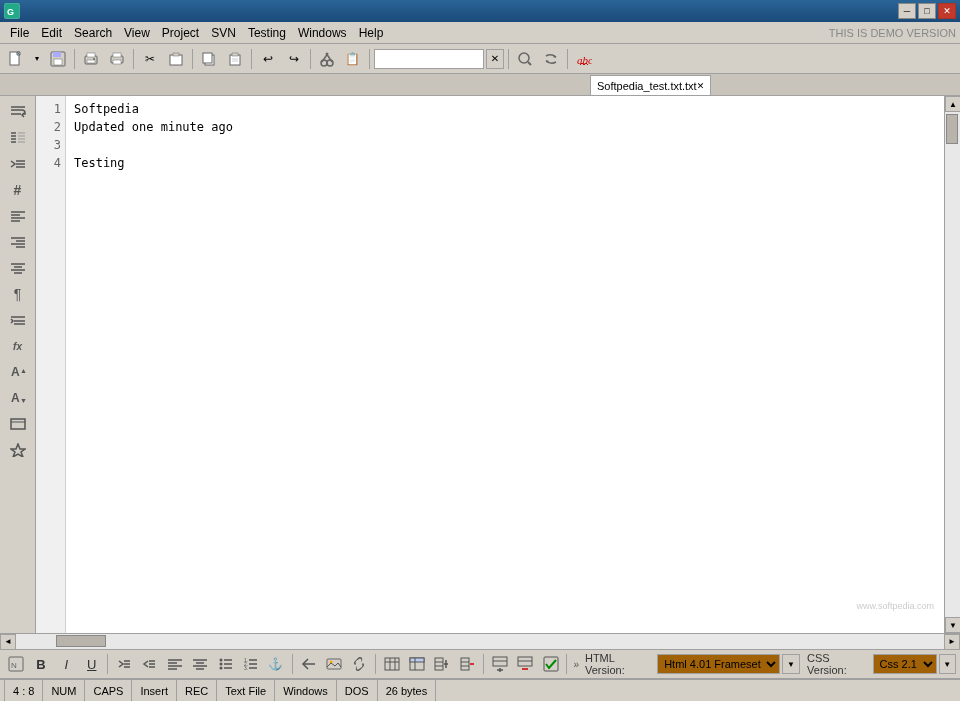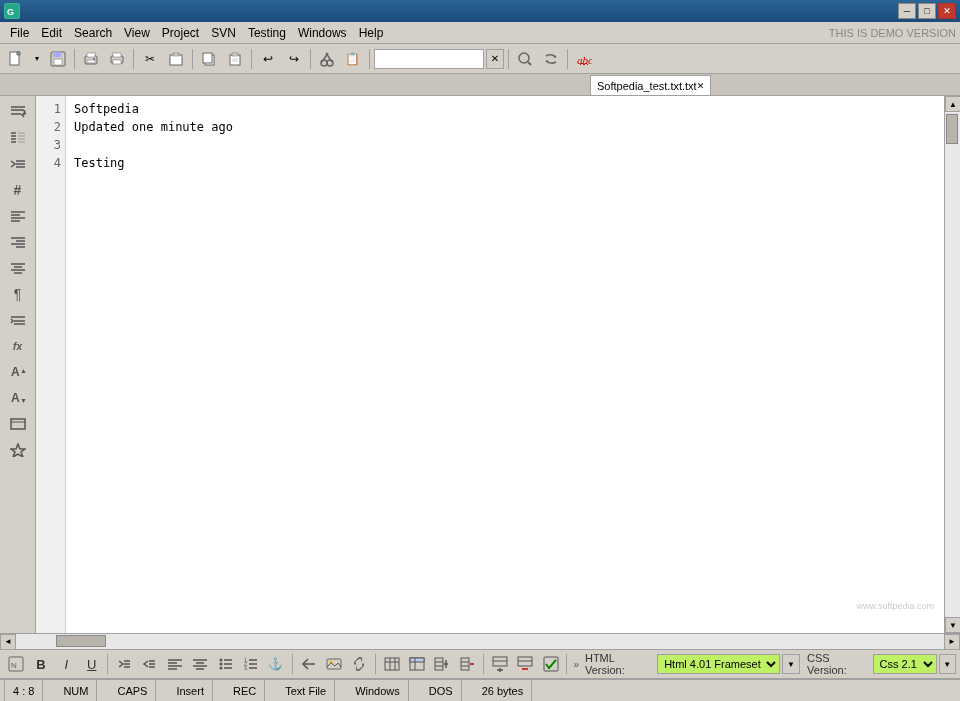--- a/index.html
+++ b/index.html
@@ -225,21 +225,21 @@
       align-items: center;
       padding: 2px 4px;
       gap: 2px;
       border-top: 1px solid #a0a0a0;
       border-bottom: 1px solid #a0a0a0;
     }
     .btb-select {
       height: 20px;
       font-size: 11px;
       border: 1px solid #a0a0a0;
-      background: #bef264;
+      background: #a16207;
       padding: 0 2px;
     }
     .btb-label {
       font-size: 11px;
       color: #333;
     }
     .btb-arrow {
       width: 18px; height: 20px;
       border: 1px solid #a0a0a0;
       background: #d4d0c8;
@@ -248,21 +248,21 @@
     }
 
     
     #status-bar {
       background: #d4d0c8;
       height: 22px;
       display: flex;
       align-items: center;
       padding: 0 4px;
       font-size: 11px;
-      gap: 12px;
+      gap: 0;
       border-top: 1px solid #a0a0a0;
     }
     .status-cell {
       padding: 0 8px;
       border-right: 1px solid #a0a0a0;
       height: 100%;
       display: flex;
       align-items: center;
     }
     .status-cell:first-child { border-left: 1px solid #a0a0a0; }

